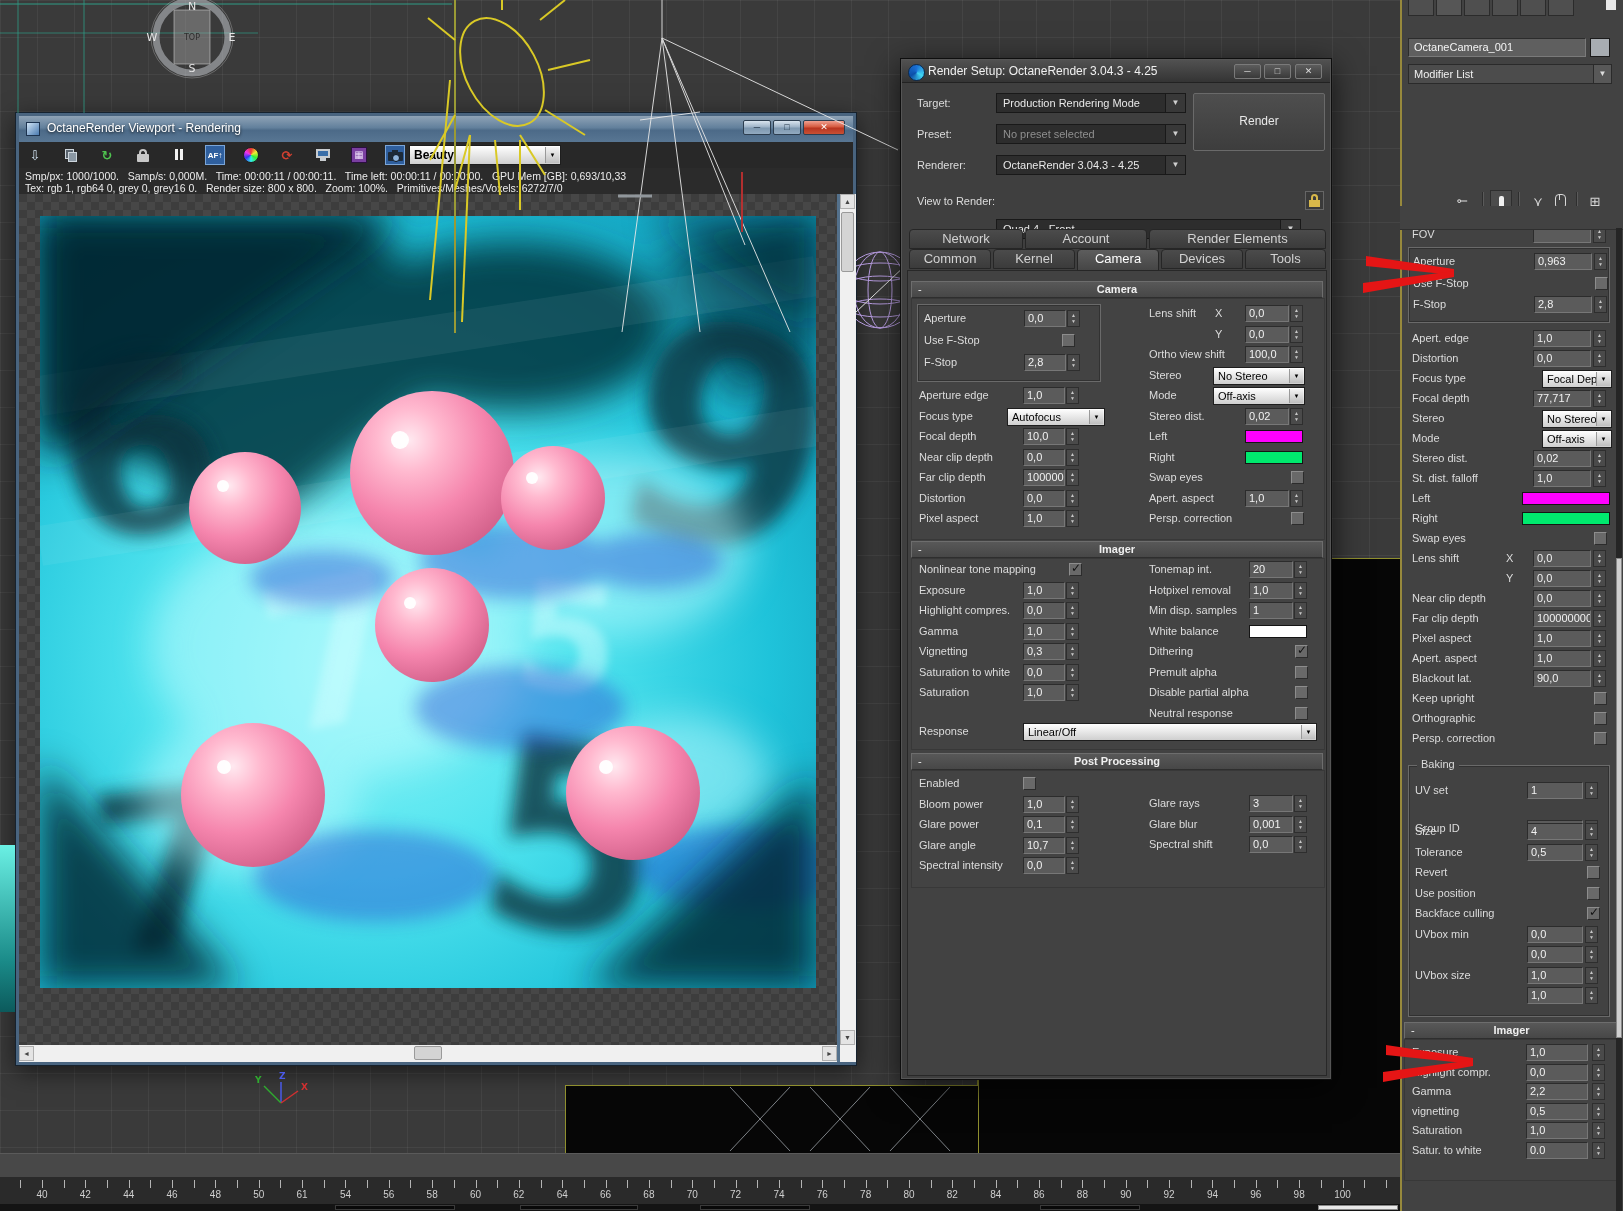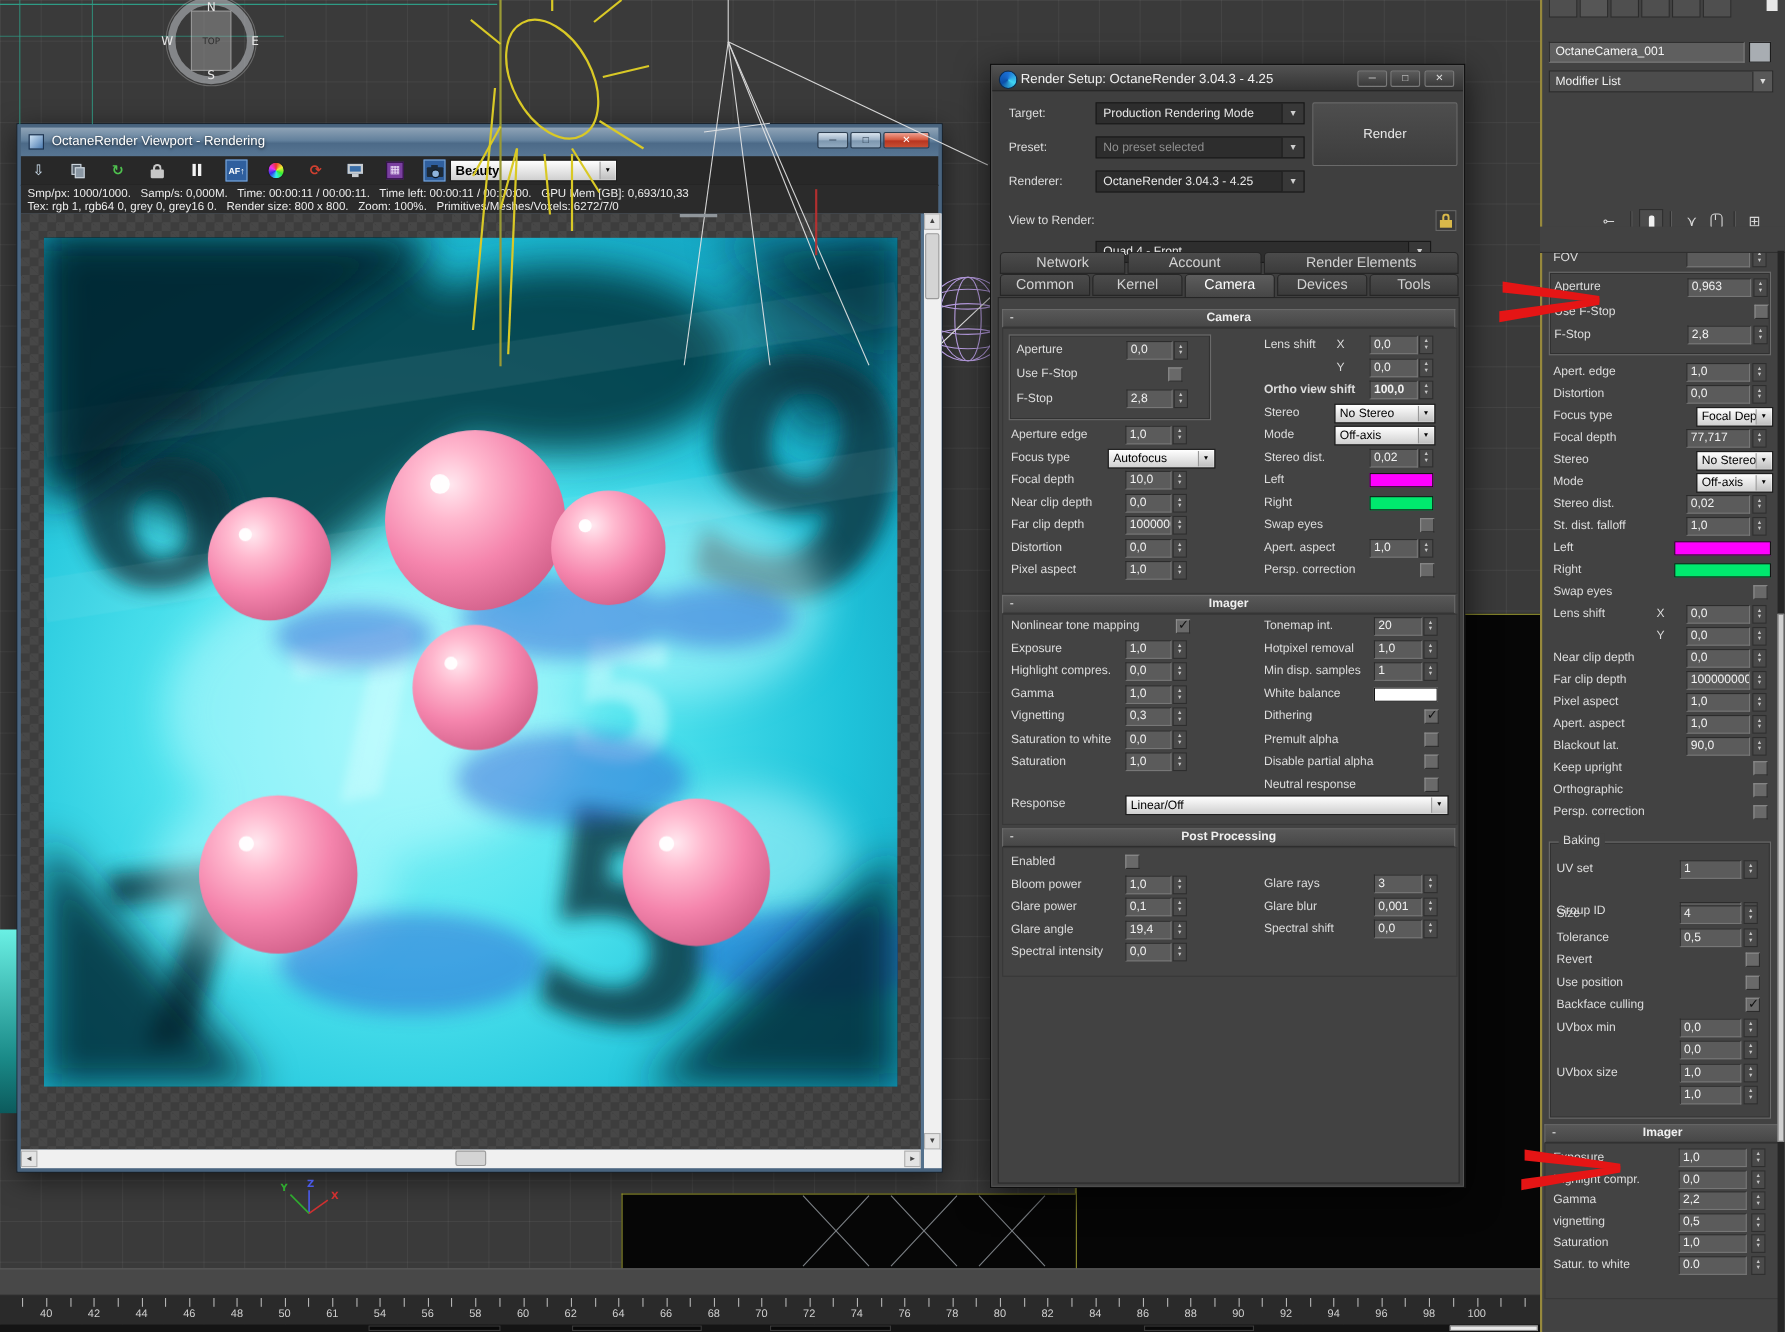--- a/index.html
+++ b/index.html
@@ -622,21 +622,21 @@
         </div>
         <div class="frow" style="top: 20.5px;">
           <span class="flabel" style="left: 0px;"></span>
           <span class="flabel" style="left: 66px;">Y</span>
           <div class="sfield" style="left: 96px; width: 44px;">0,0</div>
           <div class="spinbtn" style="left: 141px;">
             <i>▲</i>
             <i>▼</i>
           </div>
         </div>
-        <div class="frow" style="top: 41px; font-weight: bold;">
+        <div class="frow" style="top: 41px;">
           <span class="flabel" style="left: 0px;">Ortho view shift</span>
           <div class="sfield" style="left: 96px; width: 44px;">100,0</div>
           <div class="spinbtn" style="left: 141px;">
             <i>▲</i>
             <i>▼</i>
           </div>
         </div>
         <div class="frow" style="top: 61.5px;">
           <span class="flabel" style="left: 0px;">Stereo</span>
           <div class="dlight" style="left: 64px; width: 92px;"><span>No Stereo</span><b class="darr">▼</b></div>
@@ -807,21 +807,21 @@
         <div class="frow" style="top: 41px;">
           <span class="flabel" style="left: 2px;">Glare power</span>
           <div class="sfield" style="left: 106px; width: 42px;">0,1</div>
           <div class="spinbtn" style="left: 149px;">
             <i>▲</i>
             <i>▼</i>
           </div>
         </div>
         <div class="frow" style="top: 61.5px;">
           <span class="flabel" style="left: 2px;">Glare angle</span>
-          <div class="sfield" style="left: 106px; width: 42px;">19,4</div>
+          <div class="sfield" style="left: 106px; width: 42px;">10,7</div>
           <div class="spinbtn" style="left: 149px;">
             <i>▲</i>
             <i>▼</i>
           </div>
         </div>
         <div class="frow" style="top: 82px;">
           <span class="flabel" style="left: 2px;">Spectral intensity</span>
           <div class="sfield" style="left: 106px; width: 42px;">0,0</div>
           <div class="spinbtn" style="left: 149px;">
             <i>▲</i>

